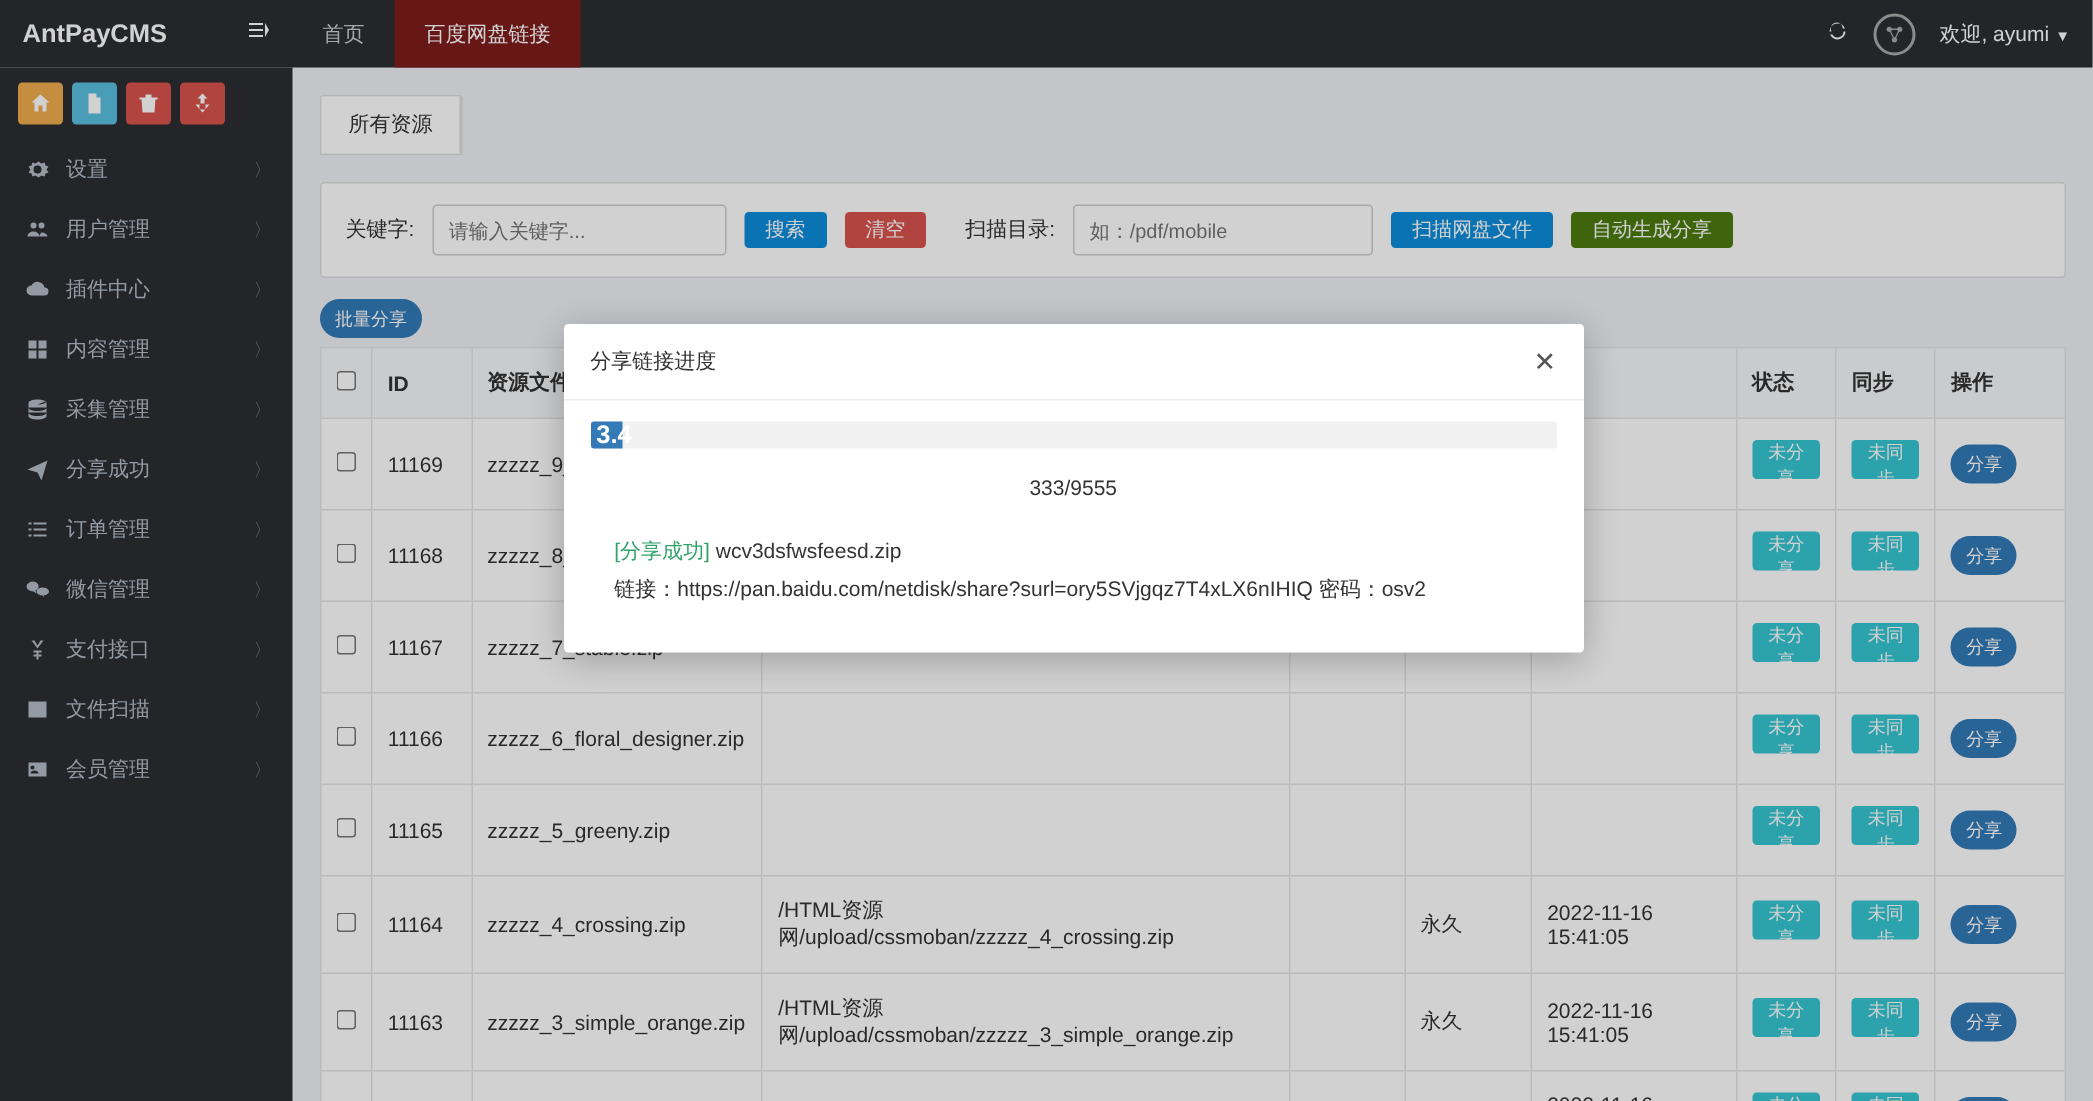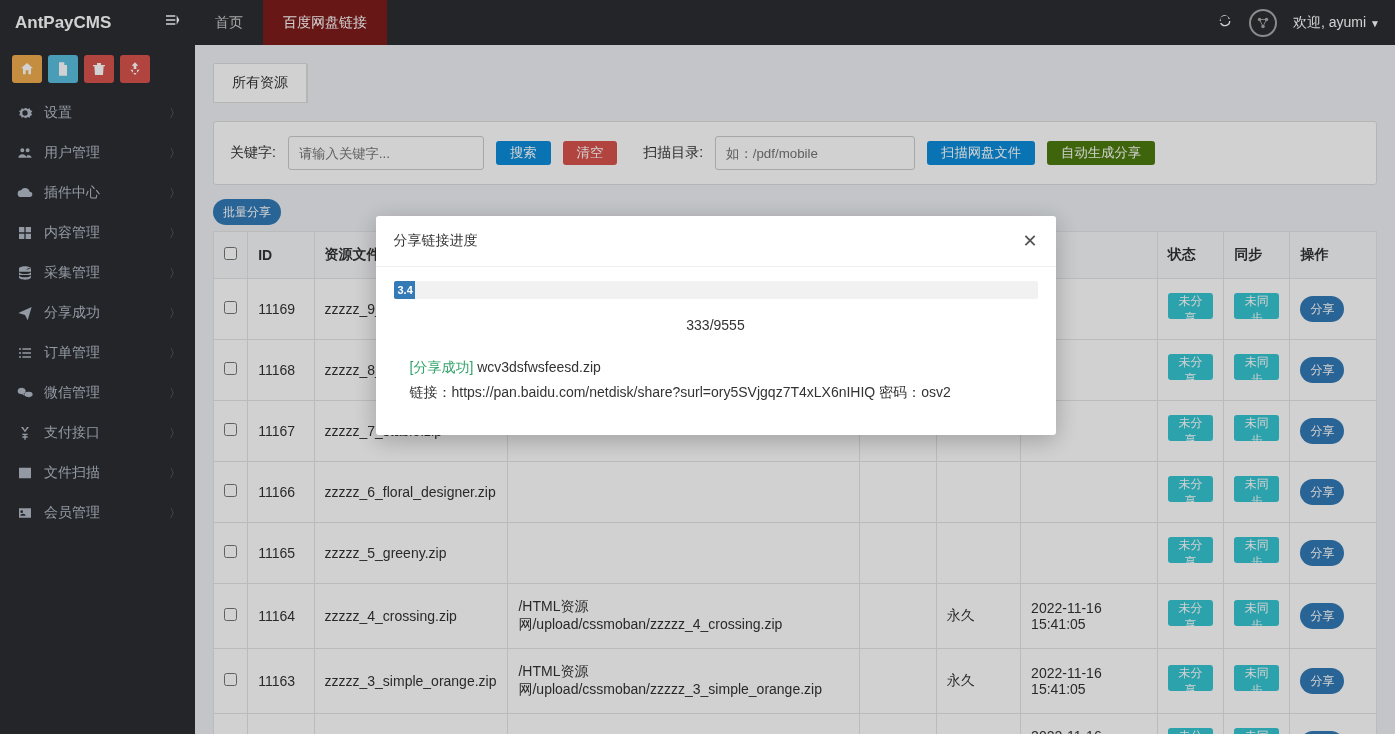--- a/index.html
+++ b/index.html
@@ -58,21 +58,21 @@
 .col-op { width: 86px; }
 
 
 .mask { position: fixed; inset: 0; background: rgba(0,0,0,0.18); z-index: 50; }
 .modal { position: fixed; left: 50%; top: 216px; transform: translateX(-50%); width: 680px; background: #fff; border-radius: 3px; box-shadow: 0 5px 25px rgba(0,0,0,0.25); z-index: 60; margin-left: 18px; }
 .modal-hd { display: flex; align-items: center; padding: 14px 18px; border-bottom: 1px solid #eee; }
 .modal-close { margin-left: auto; cursor: pointer; font-size: 18px; color: #555; }
 .modal-bd { padding: 14px 18px 30px; }
 .prog-wrap { position: relative; height: 18px; background: #f1f1f1; border-radius: 2px; margin-bottom: 18px; }
 .prog-bar { position: absolute; left: 0; top: 0; bottom: 0; background: #337ab7; border-radius: 2px 0 0 2px; }
-.prog-txt { position: absolute; left: 4px; top: 0; bottom: 0; display: flex; align-items: center; font-size: 11px; color: #fff; font-weight: bold; }
+.prog-txt { position: absolute; left: 4px; top: 0; bottom: 0; display: flex; align-items: center; font-size: 17px; color: #fff; font-weight: bold; }
 .prog-count { text-align: center; margin-bottom: 22px; }
 .log { margin-left: 16px; line-height: 1.8; }
 .log-success { color: #31a36a; }
 
 svg { width: 16px; height: 16px; }
 </style>
 </head>
 <body>
 
 <div class="topbar">

